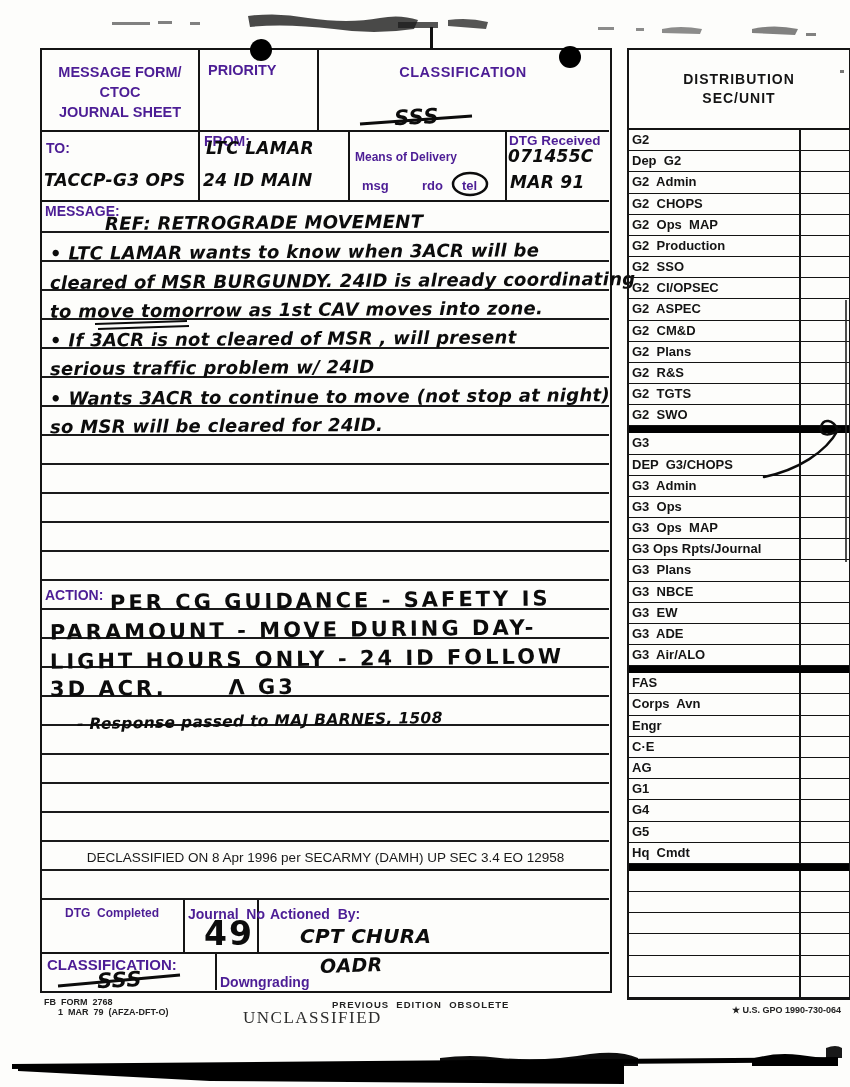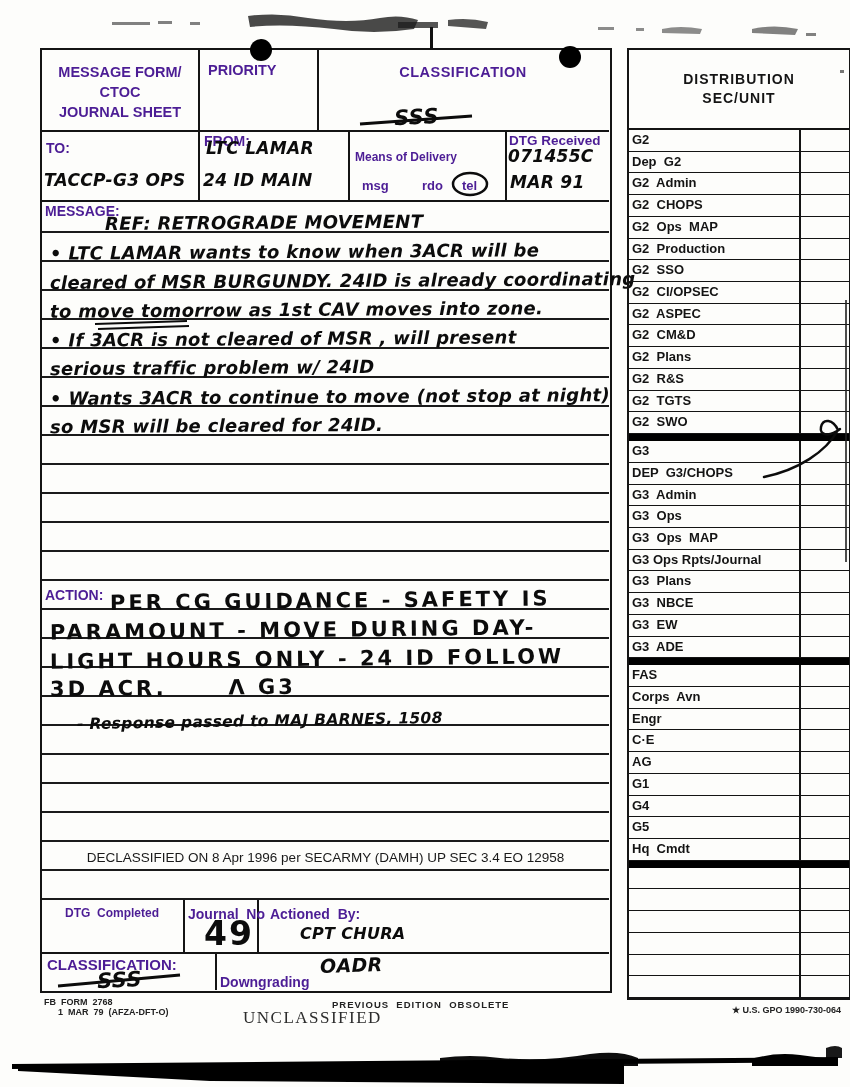--- a/index.html
+++ b/index.html
@@ -98,21 +98,21 @@
 
     <div class="vline" style="left:141px;top:850px;height:52px;"></div>
     <div class="vline" style="left:215px;top:850px;height:52px;"></div>
     <div class="hline" style="left:0;top:902px;width:567px;"></div>
     <div class="vline" style="left:173px;top:902px;height:38px;"></div>
 
     <div class="lbl" style="left:23px;top:856px;font-size:12px;">DTG  Completed</div>
     <div class="lbl" style="left:146px;top:856px;font-size:14px;">Journal  No</div>
     <div class="hw-caps" style="position:absolute;left:162px;top:864px;font-size:33px;letter-spacing:2px;">49</div>
     <div class="lbl" style="left:228px;top:856px;font-size:14px;">Actioned  By:</div>
-    <div class="hw" style="position:absolute;left:258px;top:874px;font-size:16px;">CPT CHURA</div>
+    <div class="hw" style="position:absolute;left:258px;top:874px;font-size:20px;">CPT CHURA</div>
 
     <div class="lbl" style="left:5px;top:906px;font-size:15px;">CLASSIFICATION:</div>
     <div class="hw" style="position:absolute;left:55px;top:918px;font-size:21px;transform:rotate(-3deg);">SSS</div>
     <div class="hw" style="position:absolute;left:278px;top:904px;font-size:19px;transform:rotate(-2deg);">OADR</div>
     <div class="lbl" style="left:178px;top:924px;font-size:14px;">Downgrading</div>
   </div>
 
   <div class="dist">
     <div class="dist-header">DISTRIBUTION
 SEC/UNIT</div>
@@ -205,20 +205,24 @@
         <div class="dist-row">
           <div class="dl">G3  NBCE</div>
           <div class="dc"></div>
         </div>
         <div class="dist-row">
           <div class="dl">G3  EW</div>
           <div class="dc"></div>
         </div>
         <div class="dist-row">
           <div class="dl">G3  ADE</div>
+          <div class="dc"></div>
+        </div>
+        <div class="dist-row">
+          <div class="dl">G3  Air/ALO</div>
           <div class="dc"></div>
         </div>
         <div class="dist-div"></div>
         <div class="dist-row">
           <div class="dl">FAS</div>
           <div class="dc"></div>
         </div>
         <div class="dist-row">
           <div class="dl">Corps  Avn</div>
           <div class="dc"></div>

